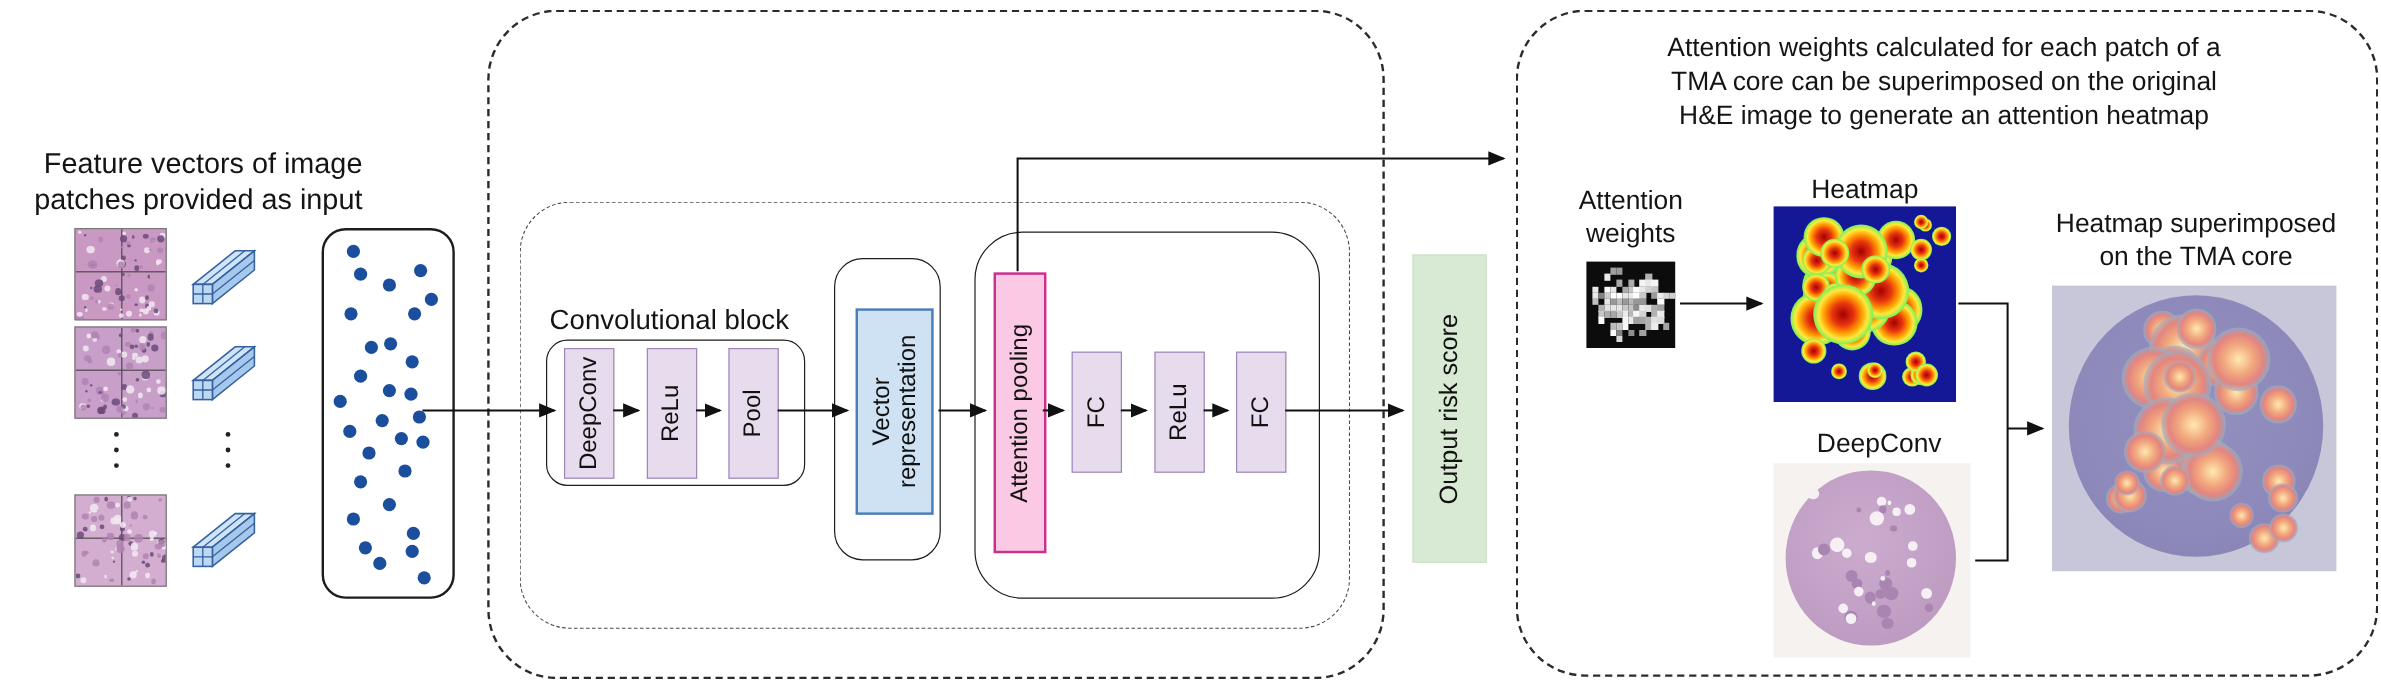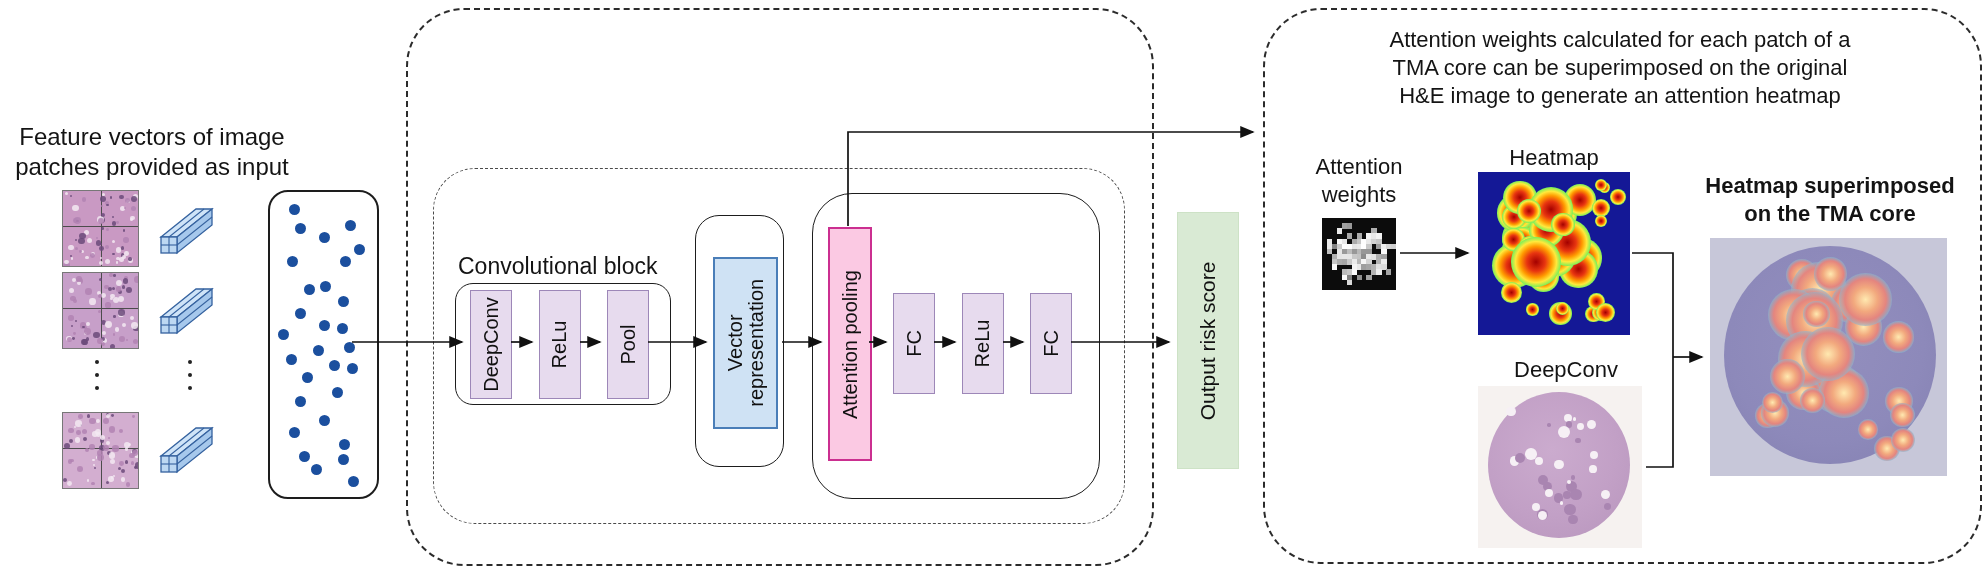--- a/index.html
+++ b/index.html
@@ -41,21 +41,21 @@
   .circ{position:absolute;border-radius:50%;}
   #superImg{background:#c7c7d9;}
   svg.overlay{position:absolute;left:0;top:0;pointer-events:none;}
   .lbl{font-size:22px;}
 </style>
 </head>
 <body>
 
 <div id="canvas">
 
-  <div class="abs txt" style="left:2px;top:122px;width:300px;font-size:24px;">Feature vectors of image
+  <div class="abs txt" style="left:2px;top:122px;width:300px;font-size:24px;text-align:right;">Feature vectors of image
 patches provided as input</div>
 
   <div class="patch" style="left: 62px; top: 190px; background: rgb(201, 153, 195);">
     <span class="xline v"></span>
     <span class="xline h"></span>
   <span class="speck" style="height: 5.67125px; width: 5.67125px; left: 20.5413px; top: 38.7328px; background: rgb(243, 233, 242); opacity: 0.85;"></span>
       <span class="speck" style="height: 6.37644px; width: 6.37644px; left: 35.9425px; top: 25.7216px; background: rgb(107, 74, 122); opacity: 0.85;"></span>
       <span class="speck" style="height: 5.90794px; width: 5.90794px; left: 56.5824px; top: 14.5113px; background: rgb(243, 233, 242); opacity: 0.85;"></span>
       <span class="speck" style="height: 4.12113px; width: 4.12113px; left: 41.8551px; top: 10.1525px; background: rgb(177, 131, 179); opacity: 0.85;"></span>
       <span class="speck" style="height: 5.36114px; width: 5.36114px; left: 69.9562px; top: 2.82248px; background: rgb(243, 233, 242); opacity: 0.85;"></span>
@@ -551,21 +551,21 @@
       <span class="speck" style="height: 10.6339px; width: 10.6339px; left: 36.829px; top: 66.6824px; background: rgb(169, 133, 177);"></span>
       <span class="speck" style="height: 3.26141px; width: 3.26141px; left: 95.0306px; top: 31.3512px; background: rgb(246, 240, 245);"></span>
       <span class="speck" style="height: 11.9403px; width: 11.9403px; left: 80.3369px; top: 39.7505px; background: rgb(246, 240, 245);"></span>
       <span class="speck" style="height: 4.42177px; width: 4.42177px; left: 92.8749px; top: 89.3189px; background: rgb(169, 133, 177);"></span>
       <span class="speck" style="height: 9.20023px; width: 9.20023px; left: 108.755px; top: 33.8047px; background: rgb(246, 240, 245);"></span>
       <span class="speck" style="height: 4.15094px; width: 4.15094px; left: 88.9204px; top: 94.307px; background: rgb(246, 240, 245);"></span>
       <span class="speck" style="height: 9.55368px; width: 9.55368px; left: 59.8453px; top: 124.581px; background: rgb(246, 240, 245);"></span>
       <span class="speck" style="height: 11.682px; width: 11.682px; left: 47.4929px; top: 62.1641px; background: rgb(246, 240, 245);"></span>
     </div>
 
-  <div class="abs txt lbl" style="left:1700px;top:172px;width:260px;font-weight:bold;">Heatmap superimposed
+  <div class="abs txt lbl" style="left:1700px;top:172px;width:260px;">Heatmap superimposed
 on the TMA core</div>
   <div class="imgbox" id="superImg" style="left:1710px;top:238px;width:237px;height:238px;">
       <span class="circ" style="left: 14px; top: 8px; width: 212px; height: 218px; background: radial-gradient(circle at 48% 45%, rgb(147, 143, 190) 0%, rgb(141, 137, 186) 60%, rgb(131, 128, 176) 100%);"></span>
       <span class="hblob" style="left: 76.246px; top: 21.3046px; height: 31.9115px; width: 31.9115px; background: radial-gradient(circle, rgb(255, 233, 176) 0%, rgb(242, 169, 126) 32%, rgb(228, 133, 127) 55%, rgba(110, 200, 235, 0.55) 74%, rgba(110, 200, 235, 0) 90%);"></span>
       <span class="hblob" style="left: 78.98px; top: 55.8498px; height: 45.3179px; width: 45.3179px; background: radial-gradient(circle, rgb(255, 233, 176) 0%, rgb(242, 169, 126) 32%, rgb(228, 133, 127) 55%, rgba(110, 200, 235, 0.55) 74%, rgba(110, 200, 235, 0) 90%);"></span>
       <span class="hblob" style="left: 80.6664px; top: 23.6306px; height: 56.6024px; width: 56.6024px; background: radial-gradient(circle, rgb(255, 233, 176) 0%, rgb(242, 169, 126) 32%, rgb(228, 133, 127) 55%, rgba(110, 200, 235, 0.55) 74%, rgba(110, 200, 235, 0) 90%);"></span>
       <span class="hblob" style="left: 101.732px; top: 125.494px; height: 50.6621px; width: 50.6621px; background: radial-gradient(circle, rgb(255, 233, 176) 0%, rgb(242, 169, 126) 32%, rgb(228, 133, 127) 55%, rgba(110, 200, 235, 0.55) 74%, rgba(110, 200, 235, 0) 90%);"></span>
       <span class="hblob" style="left: 88.0256px; top: 58.7647px; height: 40.7545px; width: 40.7545px; background: radial-gradient(circle, rgb(255, 233, 176) 0%, rgb(242, 169, 126) 32%, rgb(228, 133, 127) 55%, rgba(110, 200, 235, 0.55) 74%, rgba(110, 200, 235, 0) 90%);"></span>
       <span class="hblob" style="left: 76.422px; top: 137.565px; height: 34.3722px; width: 34.3722px; background: radial-gradient(circle, rgb(255, 233, 176) 0%, rgb(242, 169, 126) 32%, rgb(228, 133, 127) 55%, rgba(110, 200, 235, 0.55) 74%, rgba(110, 200, 235, 0) 90%);"></span>
       <span class="hblob" style="left: 103.637px; top: 19.3938px; height: 33.1288px; width: 33.1288px; background: radial-gradient(circle, rgb(255, 233, 176) 0%, rgb(242, 169, 126) 32%, rgb(228, 133, 127) 55%, rgba(110, 200, 235, 0.55) 74%, rgba(110, 200, 235, 0) 90%);"></span>

